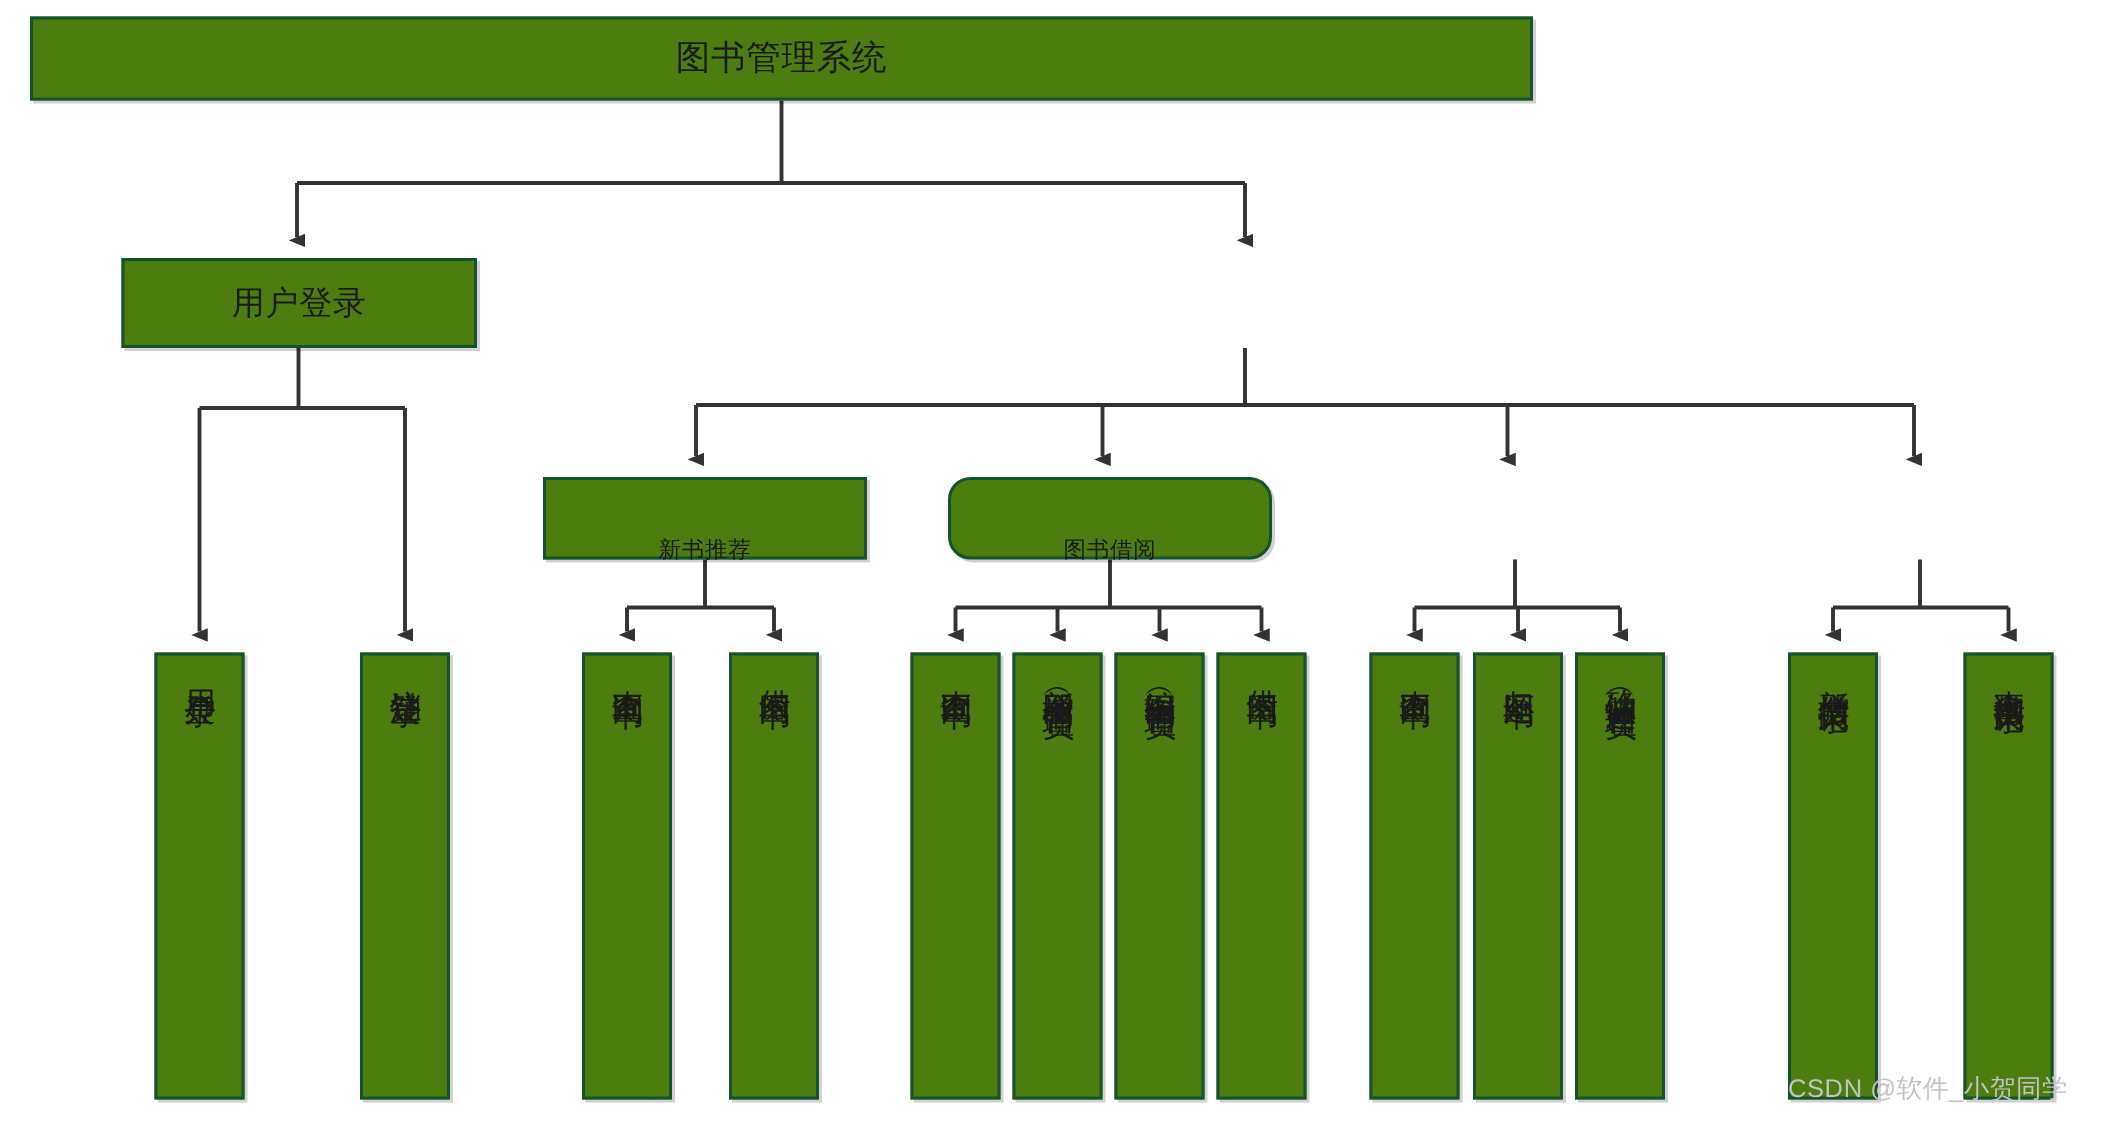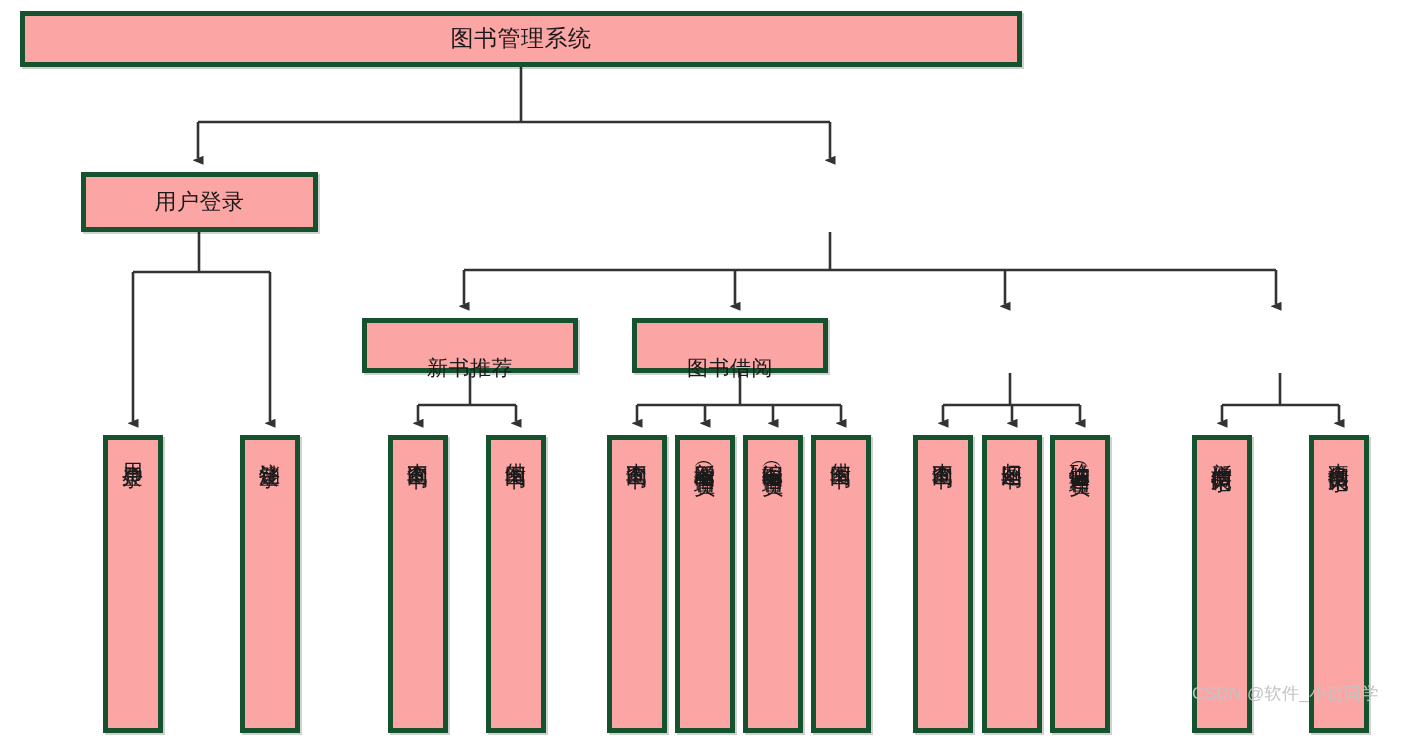--- a/index.html
+++ b/index.html
@@ -23,55 +23,55 @@
     position: absolute;
     left: 0;
     top: 0;
     width: 1405px;
     height: 747px;
     pointer-events: none;
   }
   .node {
     position: absolute;
     box-sizing: border-box;
-    background: #fca5a5;
-    border: 5px solid #14532d;
+    background: #4d7c0f;
+    border: 2px solid #14532d;
     box-shadow: 2px 2px 0 rgba(0,0,0,0.18);
     display: flex;
     align-items: center;
     justify-content: center;
     color: #1a1a1a;
     z-index: 2;
   }
   .node-label {
     display: block;
     text-align: center;
     letter-spacing: 0.5px;
     line-height: 1.12;
   }
   .node.root .node-label { font-size: 23px; }
   .node.level2 .node-label { font-size: 22px; }
-  .node.level3 .node-label { font-size: 21px; margin-top: 44px; }
+  .node.level3 .node-label { font-size: 15px; margin-top: 44px; }
   .node.leaf {
     align-items: flex-start;
     justify-content: center;
     padding-top: 6px;
   }
   .node.leaf .node-label {
     writing-mode: vertical-rl;
     text-orientation: upright;
     font-size: 21px;
     letter-spacing: 2px;
     line-height: 1.0;
     white-space: nowrap;
   }
   #watermark {
     position: absolute;
     left: 1192px;
-    top: 682px;
+    top: 714px;
     font-size: 17px;
     color: #c3c3c3;
     white-space: nowrap;
     z-index: 3;
     letter-spacing: 0.4px;
     text-align: center;
   }
 </style>
 </head>
 <body>
@@ -132,21 +132,21 @@
     <span class="node-label">图书管理系统</span>
   </div>
 
   <div class="node level2" style="left:81px; top:172px; width:237px; height:60px;">
     <span class="node-label">用户登录</span>
   </div>
 
   <div class="node level3" style="left:362px; top:318px; width:216px; height:55px;">
     <span class="node-label">新书推荐</span>
   </div>
-  <div class="node level3" style="left:632px; top:318px; width:196px; height:55px;">
+  <div class="node level3" style="left:632px; top:318px; width:216px; height:55px;border-radius:15px;">
     <span class="node-label">图书借阅</span>
   </div>
 
   <div class="node leaf" style="left:103px; top:435px; width:60px; height:298px;">
     <span class="node-label">用户登录</span>
   </div>
   <div class="node leaf" style="left:240px; top:435px; width:60px; height:298px;">
     <span class="node-label">注销登录</span>
   </div>
 

